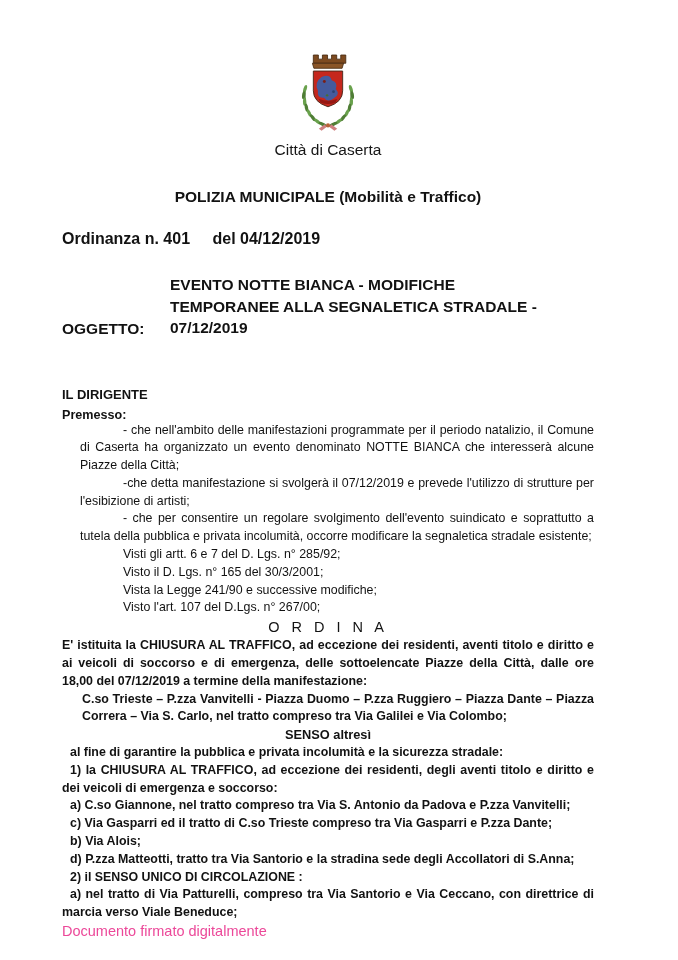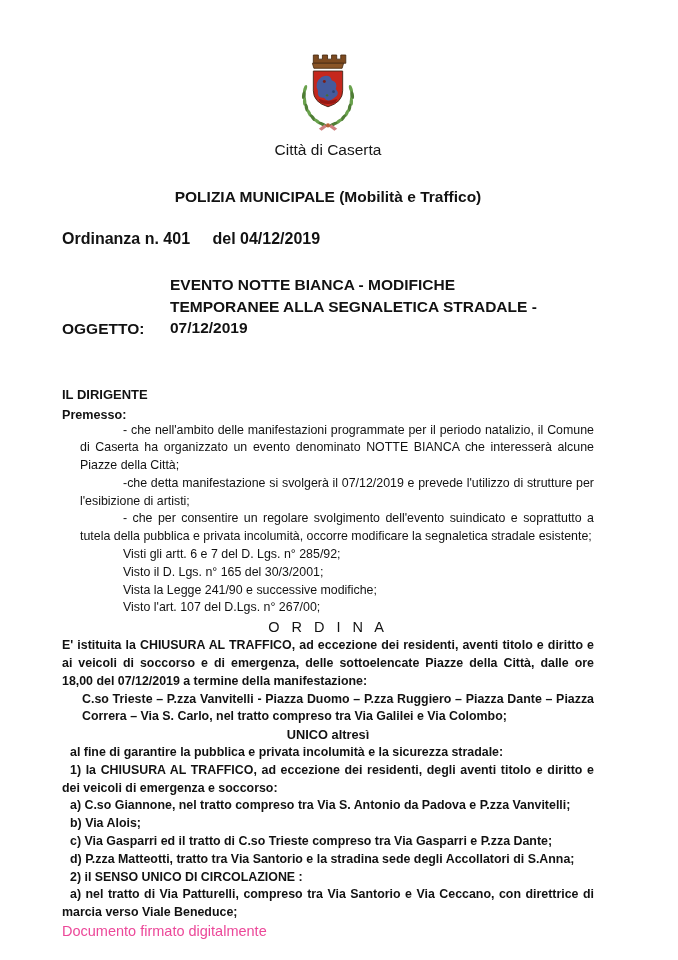--- a/index.html
+++ b/index.html
@@ -140,29 +140,29 @@
   <p class="para indent"><span class="lead">Visto</span><span> il D. Lgs. n° 165 del 30/3/2001;</span></p>
   <p class="para indent"><span class="lead">Vista</span><span> la Legge 241/90 e successive modifiche;</span></p>
   <p class="para indent"><span class="lead">Visto</span><span> l'art. 107 del D.Lgs. n° 267/00;</span></p>
 
   <div class="ordina-h">O R D I N A</div>
 
   <p class="para bold"><span>E' istituita la </span><span class="u">CHIUSURA AL TRAFFICO</span><span>, ad eccezione dei residenti, aventi titolo e diritto e ai veicoli di soccorso e di emergenza, delle sottoelencate Piazze della Città, dalle ore 18,00 del 07/12/2019 a termine della manifestazione:</span></p>
 
   <p class="para streets">C.so Trieste – P.zza Vanvitelli - Piazza Duomo – P.zza Ruggiero – Piazza Dante – Piazza Correra – Via S. Carlo, nel tratto compreso tra Via Galilei e Via Colombo;</p>
 
-  <div class="ordina2-h">UNICO altresì</div>
+  <div class="ordina2-h">SENSO altresì</div>
 
   <p class="para hang">al fine di garantire la pubblica e privata incolumità e la sicurezza stradale:</p>
 
   <p class="para hang"><span>1) la </span><span class="u">CHIUSURA AL TRAFFICO</span><span>, ad eccezione dei residenti, degli aventi titolo e diritto e dei veicoli di emergenza e soccorso:</span></p>
 
   <p class="para hang">a) C.so Giannone, nel tratto compreso tra Via S. Antonio da Padova e P.zza Vanvitelli;</p>
+  <p class="para hang">c) Via Gasparri ed il tratto di C.so Trieste compreso tra Via Gasparri e P.zza Dante;</p>
   <p class="para hang">b) Via Alois;</p>
-  <p class="para hang">c) Via Gasparri ed il tratto di C.so Trieste compreso tra Via Gasparri e P.zza Dante;</p>
   <p class="para hang">d) P.zza Matteotti, tratto tra Via Santorio e la stradina sede degli Accollatori di S.Anna;</p>
 
   <p class="para hang"><span>2) il </span><span class="u">SENSO UNICO DI CIRCOLAZIONE</span><span> :</span></p>
 
   <p class="para hang">a) nel tratto di Via Patturelli, compreso tra Via Santorio e Via Ceccano, con direttrice di marcia verso Viale Beneduce;</p>
 
   <div class="footer-note">Documento firmato digitalmente</div>
 
 </div>
 

